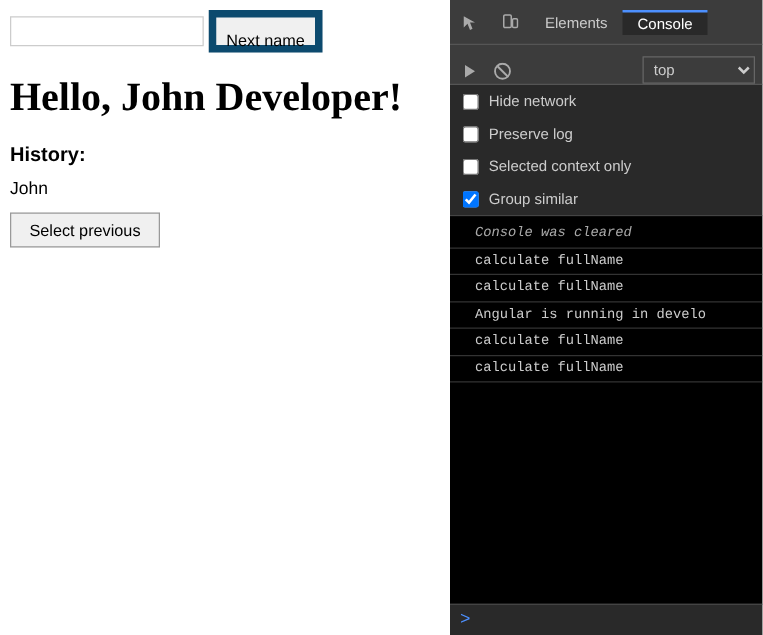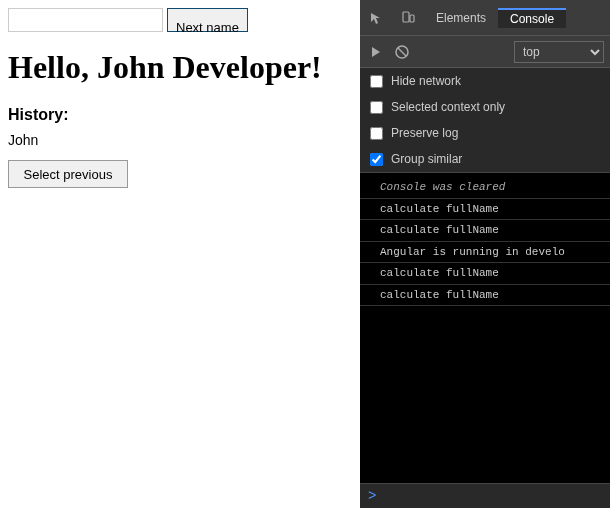--- a/index.html
+++ b/index.html
@@ -30,21 +30,21 @@
       padding: 2px 4px;
       font-size: 13px;
     }
 
     #next-name-btn {
       height: 24px;
       padding: 11px 8px;
       font-size: 13px;
       cursor: pointer;
       background: #f0f0f0;
-      border: 1px solid #0c4a6e;
+      border: 6px solid #0c4a6e;
     }
 
     #greeting {
       font-size: 32px;
       font-weight: bold;
       margin-bottom: 20px;
       line-height: 1.2;
       font-family: Liberation Serif, serif;
     }
 
@@ -111,21 +111,21 @@
     }
 
     .tab-label.active {
       background: #292929;
       color: #fff;
       border-top: 2px solid #4d90fe;
     }
 
     #toolbar {
       display: flex;
-      align-items: center;
+      align-items: flex-end;
       background: #3c3c3c;
       height: 32px;
       padding: 0 6px;
       gap: 6px;
       border-bottom: 1px solid #555;
       flex-shrink: 0;
     }
 
     .toolbar-icon {
       width: 20px;
@@ -283,25 +283,25 @@
     </select>
   </div>
 
   <div id="options-panel">
     <div class="option-row">
       <input type="checkbox" class="option-checkbox" style="">
       <span class="option-label">Hide network</span>
     </div>
     <div class="option-row">
       <input type="checkbox" class="option-checkbox" style="">
-      <span class="option-label">Selected context only</span>
+      <span class="option-label">Preserve log</span>
     </div>
     <div class="option-row">
       <input type="checkbox" class="option-checkbox" style="">
-      <span class="option-label">Preserve log</span>
+      <span class="option-label">Selected context only</span>
     </div>
     <div class="option-row">
       <input type="checkbox" class="option-checkbox" checked="" style="">
       <span class="option-label">Group similar</span>
     </div>
   </div>
 
   <div id="console-output">
 
   <div class="console-line cleared">Console was cleared</div>

